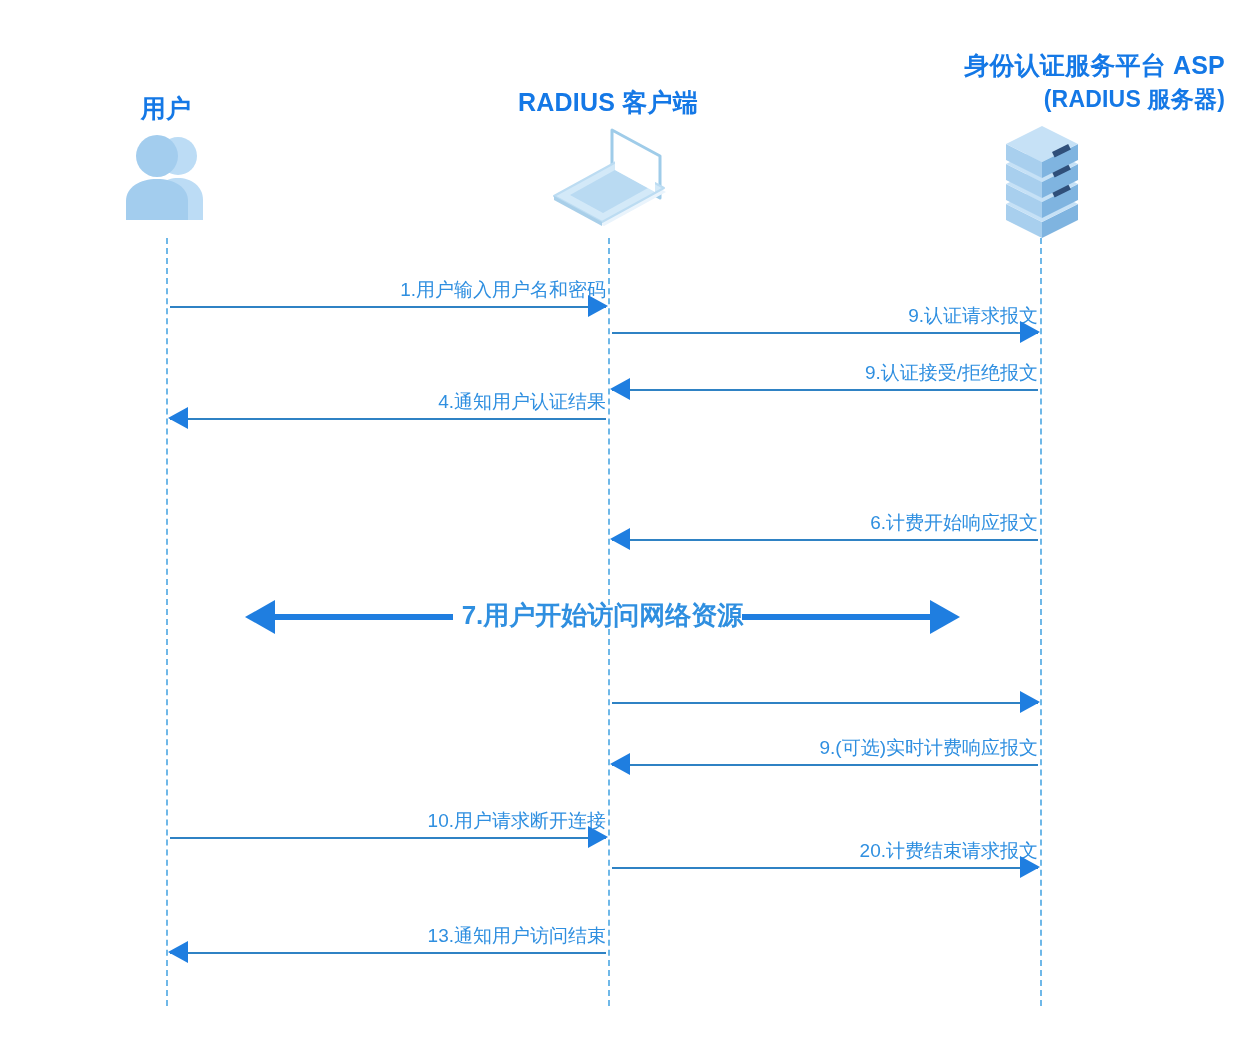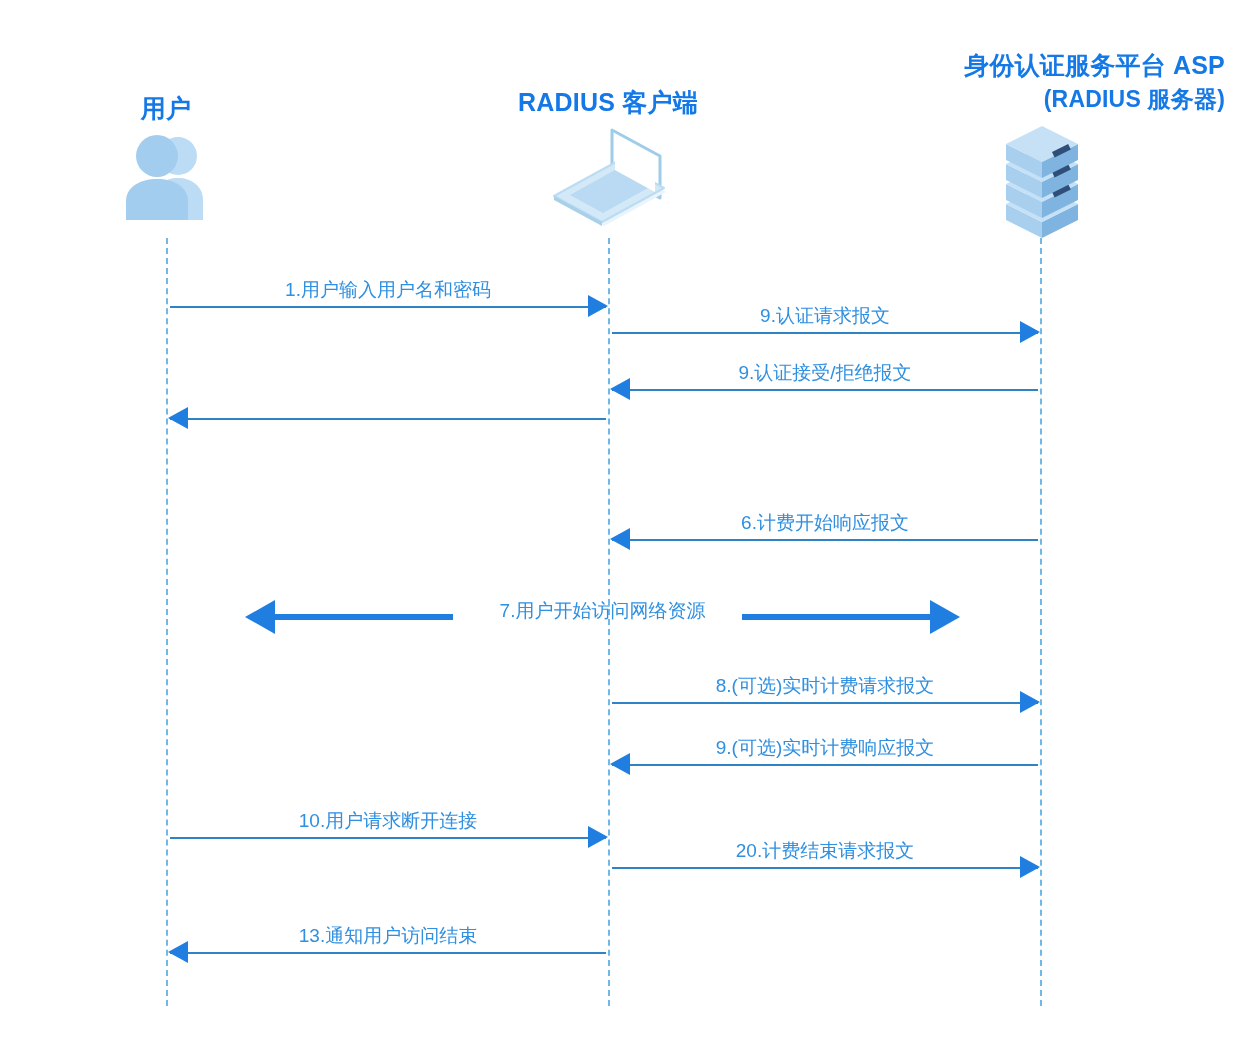--- a/index.html
+++ b/index.html
@@ -68,21 +68,21 @@
   
   .msg {
     position: absolute;
     height: 46px;
   }
   .msg .msg-label {
     position: absolute;
     left: 0;
     right: 0;
     bottom: 15px;
-    text-align: center;
+    text-align: right;
     color: #2f8fe0;
     font-size: 19px;
     white-space: nowrap;
     line-height: 22px;
   }
   .msg .msg-line {
     position: absolute;
     left: 0;
     right: 0;
     bottom: 8px;
@@ -118,22 +118,23 @@
     top: 592px;
     width: 715px;
     height: 52px;
   }
   #msg-7 .bi-label {
     position: absolute;
     left: 0; right: 0;
     top: 6px;
     text-align: center;
     color: #2f8fe0;
-    font-size: 19px;
+    font-size: 26px;
     white-space: nowrap;
+    font-weight: bold;
   }
   #msg-7 .bi-bar {
     position: absolute;
     top: 22px;
     height: 6px;
     background: #1f7ee0;
   }
   #msg-7 .bi-bar-left  { left: 26px;  width: 182px; }
   #msg-7 .bi-bar-right { right: 26px; width: 192px; }
   #msg-7 .bi-head {
@@ -234,41 +235,41 @@
     <div class="arrow-head"></div>
   </div>
 
   <div class="msg dir-left span-cs" style="top:353px">
     <div class="msg-label">9.认证接受/拒绝报文</div>
     <div class="msg-line"></div>
     <div class="arrow-head"></div>
   </div>
 
   <div class="msg dir-left span-uc" style="top:382px">
+    <div class="msg-label">4.通知用户认证结果</div>
     <div class="msg-line"></div>
     <div class="arrow-head"></div>
   </div>
 
 
   <div class="msg dir-left span-cs" style="top:503px">
     <div class="msg-label">6.计费开始响应报文</div>
     <div class="msg-line"></div>
     <div class="arrow-head"></div>
   </div>
 
   <div id="msg-7">
     <div class="bi-head bi-head-left"></div>
     <div class="bi-bar bi-bar-left"></div>
     <div class="bi-label">7.用户开始访问网络资源</div>
     <div class="bi-bar bi-bar-right"></div>
     <div class="bi-head bi-head-right"></div>
   </div>
 
   <div class="msg dir-right span-cs" style="top:666px">
-    <div class="msg-label">8.(可选)实时计费请求报文</div>
     <div class="msg-line"></div>
     <div class="arrow-head"></div>
   </div>
 
   <div class="msg dir-left span-cs" style="top:728px">
     <div class="msg-label">9.(可选)实时计费响应报文</div>
     <div class="msg-line"></div>
     <div class="arrow-head"></div>
   </div>
 

